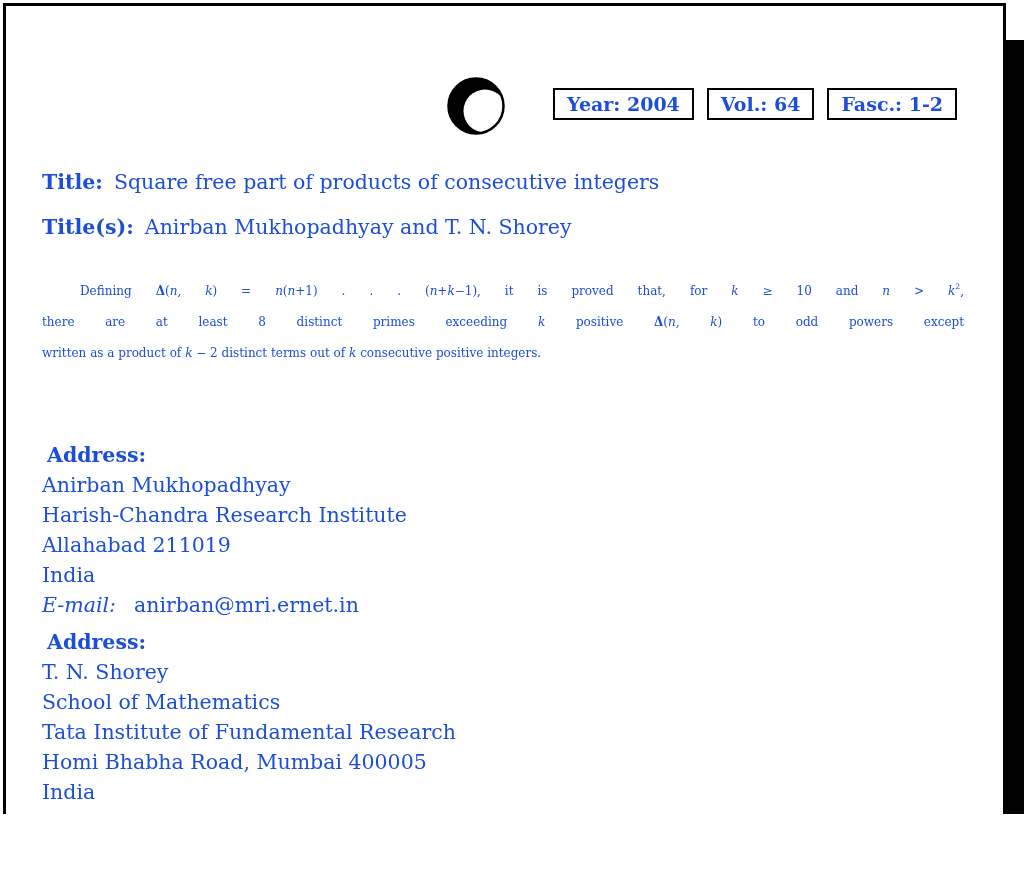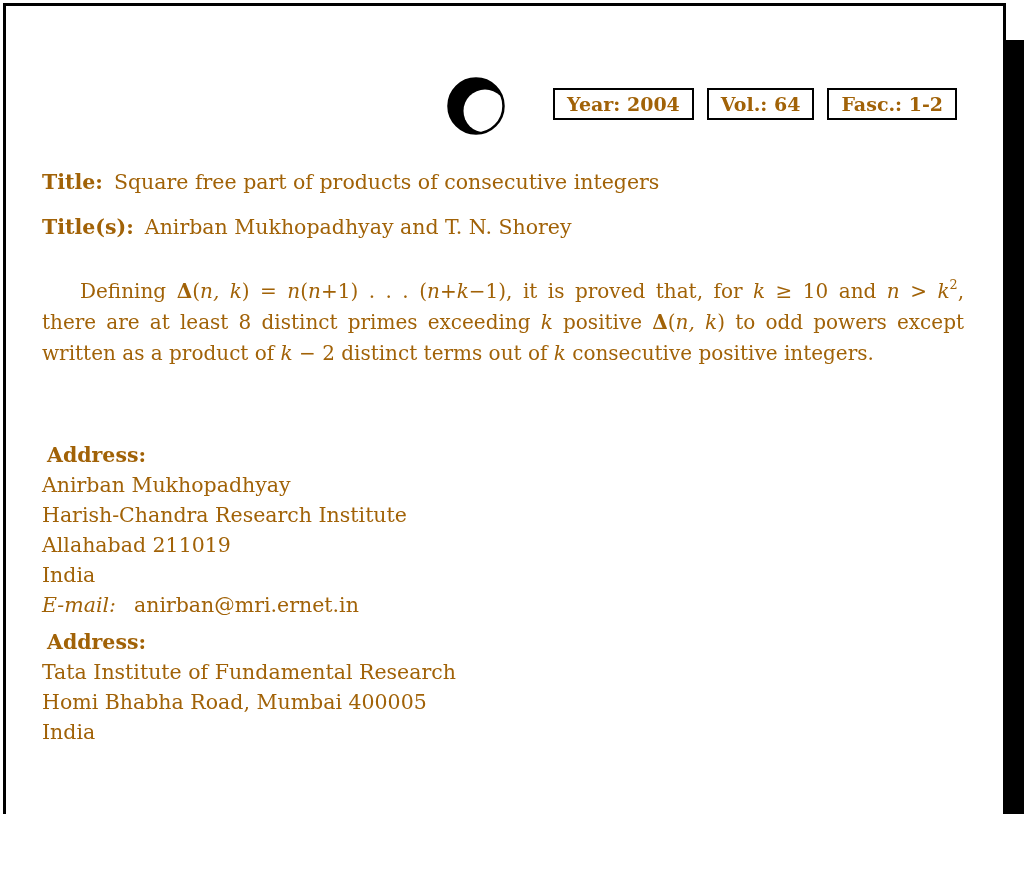--- a/index.html
+++ b/index.html
@@ -3,21 +3,21 @@
 <meta charset="utf-8">
 <style>
   html, body { margin: 0; padding: 0; background: #ffffff; }
   .canvas {
     position: relative;
     width: 1024px;
     height: 814px;
     background: #ffffff;
     overflow: hidden;
     font-family: "DejaVu Serif", "Liberation Serif", serif;
-    color: #a16207;
+    color: #1d4ed8;
   }
   .shadow-right {
     position: absolute;
     left: 1006px; top: 40px;
     width: 18px; height: 833px;
     background: #000;
   }
   .shadow-bottom {
     position: absolute;
     left: 16px; top: 858px;
@@ -61,21 +61,21 @@
   }
   .title-line  { top: 163px; }
   .author-line { top: 208px; }
   .b  { font-weight: bold; }
   .it { font-style: italic; }
   .gap-text { margin-left: 11px; }
   .abstract {
     position: absolute;
     left: 36px; top: 270px;
     width: 922px;
-    font-size: 20px;
+    font-size: 12px;
   }
   .abs-line {
     height: 31px;
     line-height: 31px;
     text-align: justify;
     text-align-last: justify;
   }
   .abs-line.indent { text-indent: 38px; }
   .abs-line.last   { text-align-last: left; }
   .seg-bf { font-weight: bold; }
@@ -146,19 +146,21 @@
       <div class="addr-line">Harish-Chandra Research Institute</div>
       <div class="addr-line">Allahabad 211019</div>
       <div class="addr-line">India</div>
       <div class="email-line">
         <span class="it">E-mail:</span><span class="email-value">anirban@mri.ernet.in</span>
       </div>
     </div>
 
     <div class="address address-2">
       <div class="addr-label b">Address:</div>
+      <div class="addr-line">T. N. Shorey</div>
+      <div class="addr-line">School of Mathematics</div>
       <div class="addr-line">Tata Institute of Fundamental Research</div>
       <div class="addr-line">Homi Bhabha Road, Mumbai 400005</div>
       <div class="addr-line">India</div>
     </div>
 
   </div>
 </div>
 
 </body></html>

